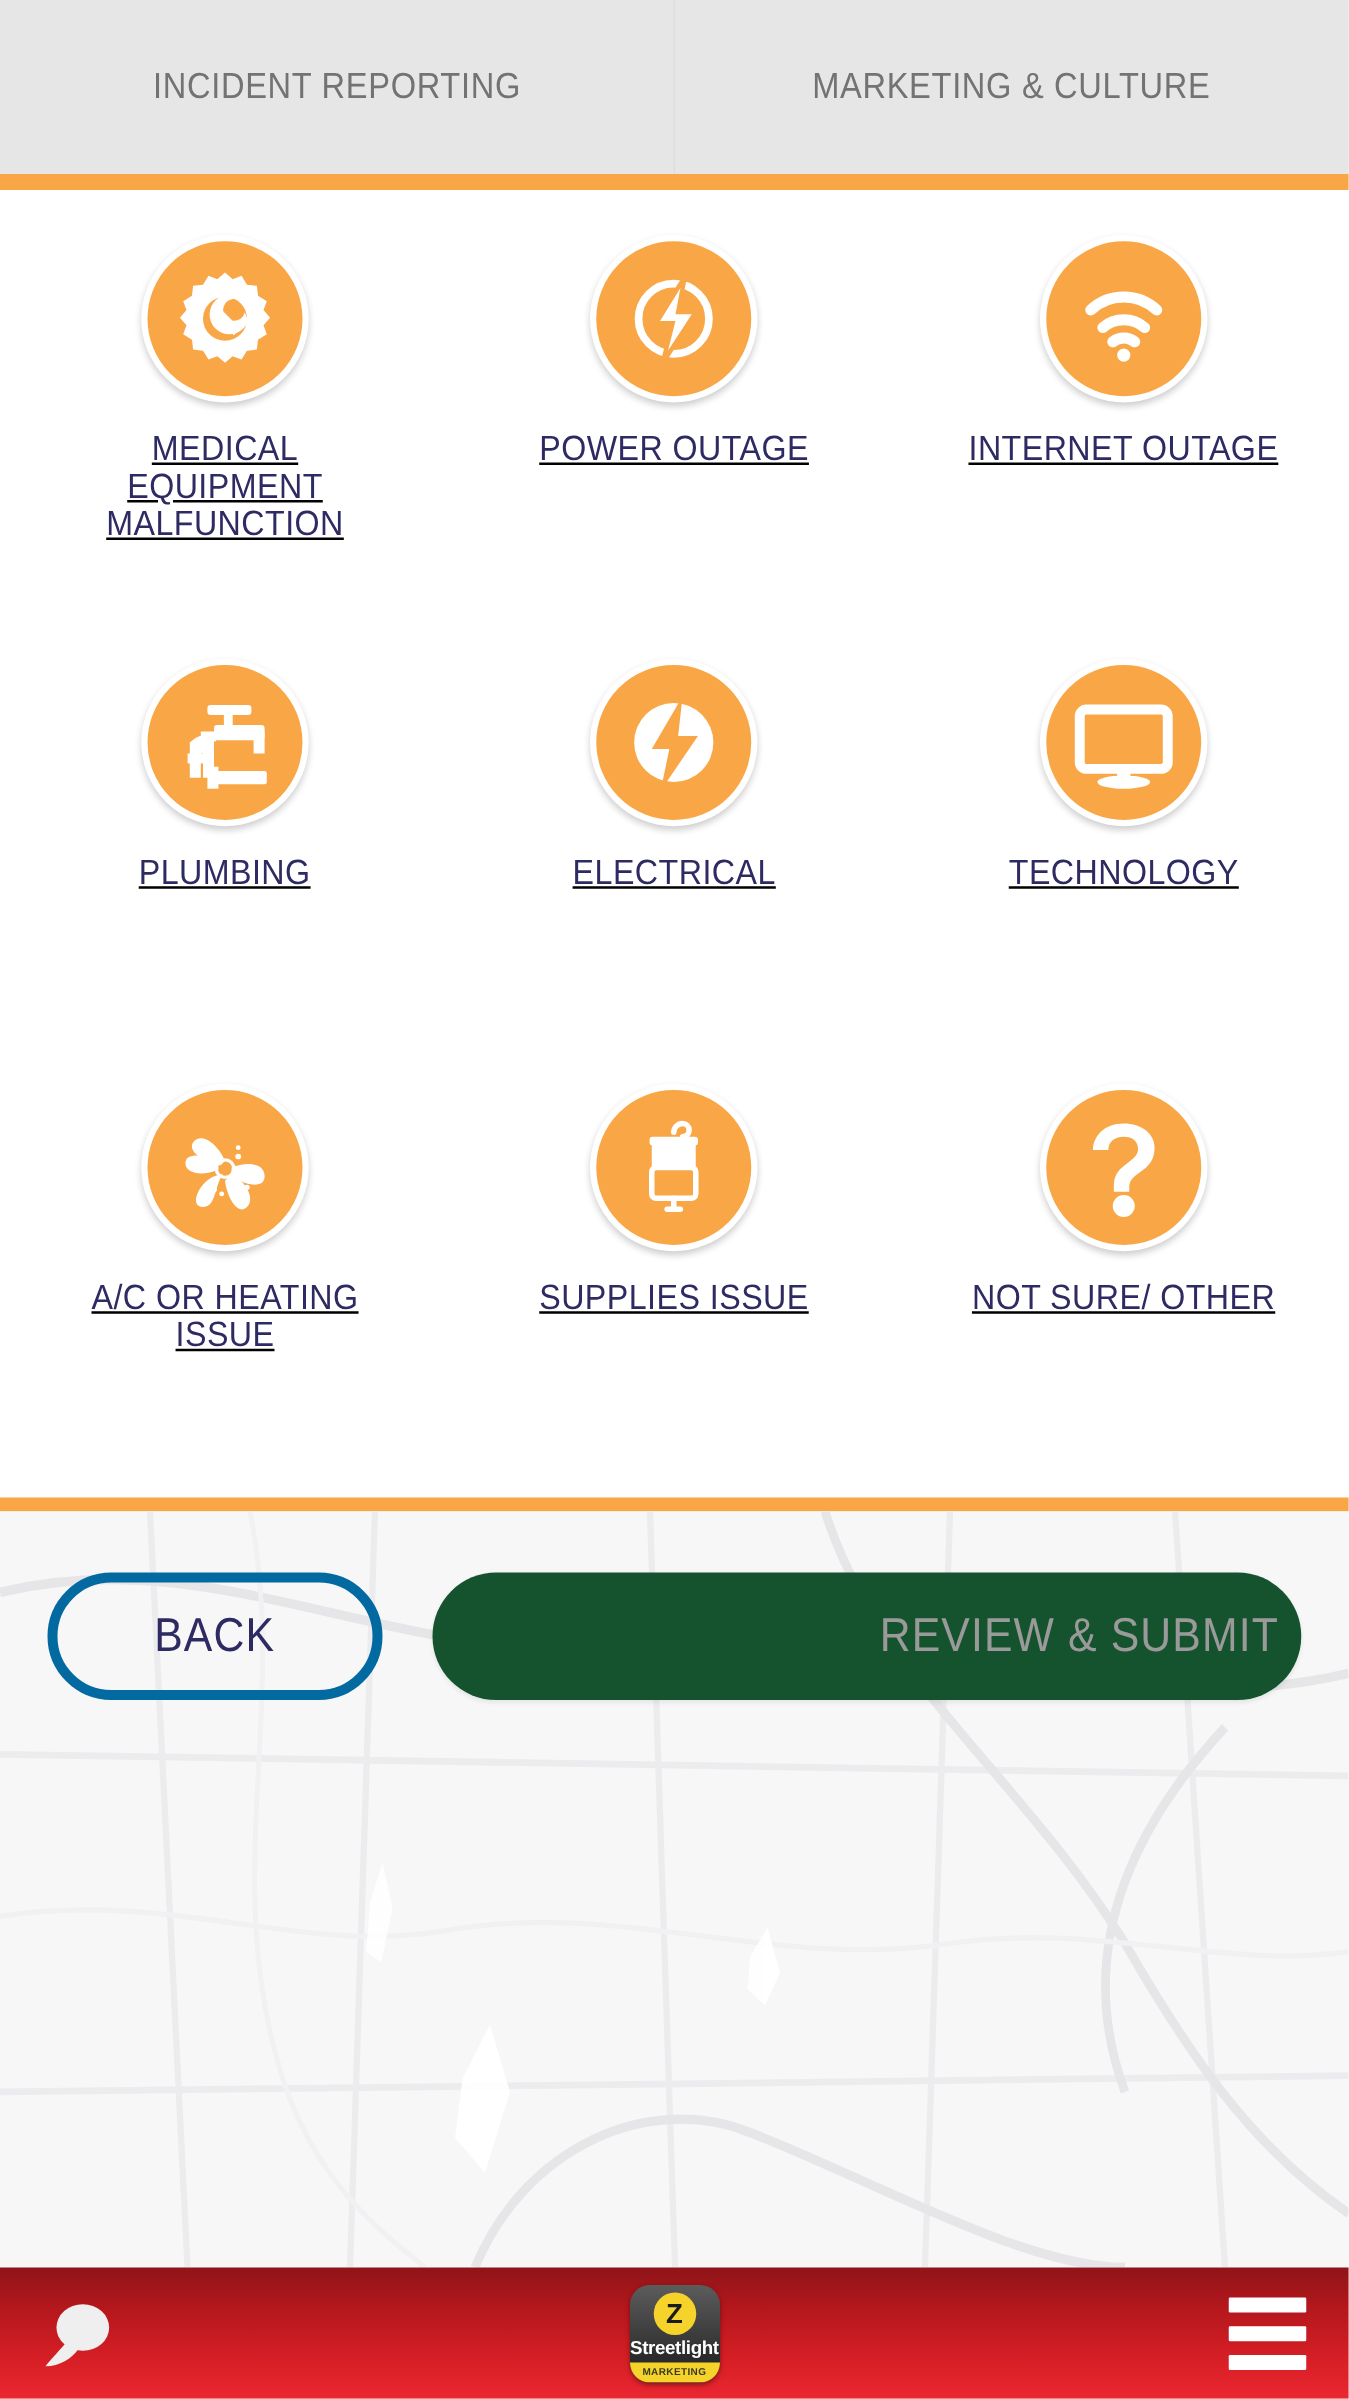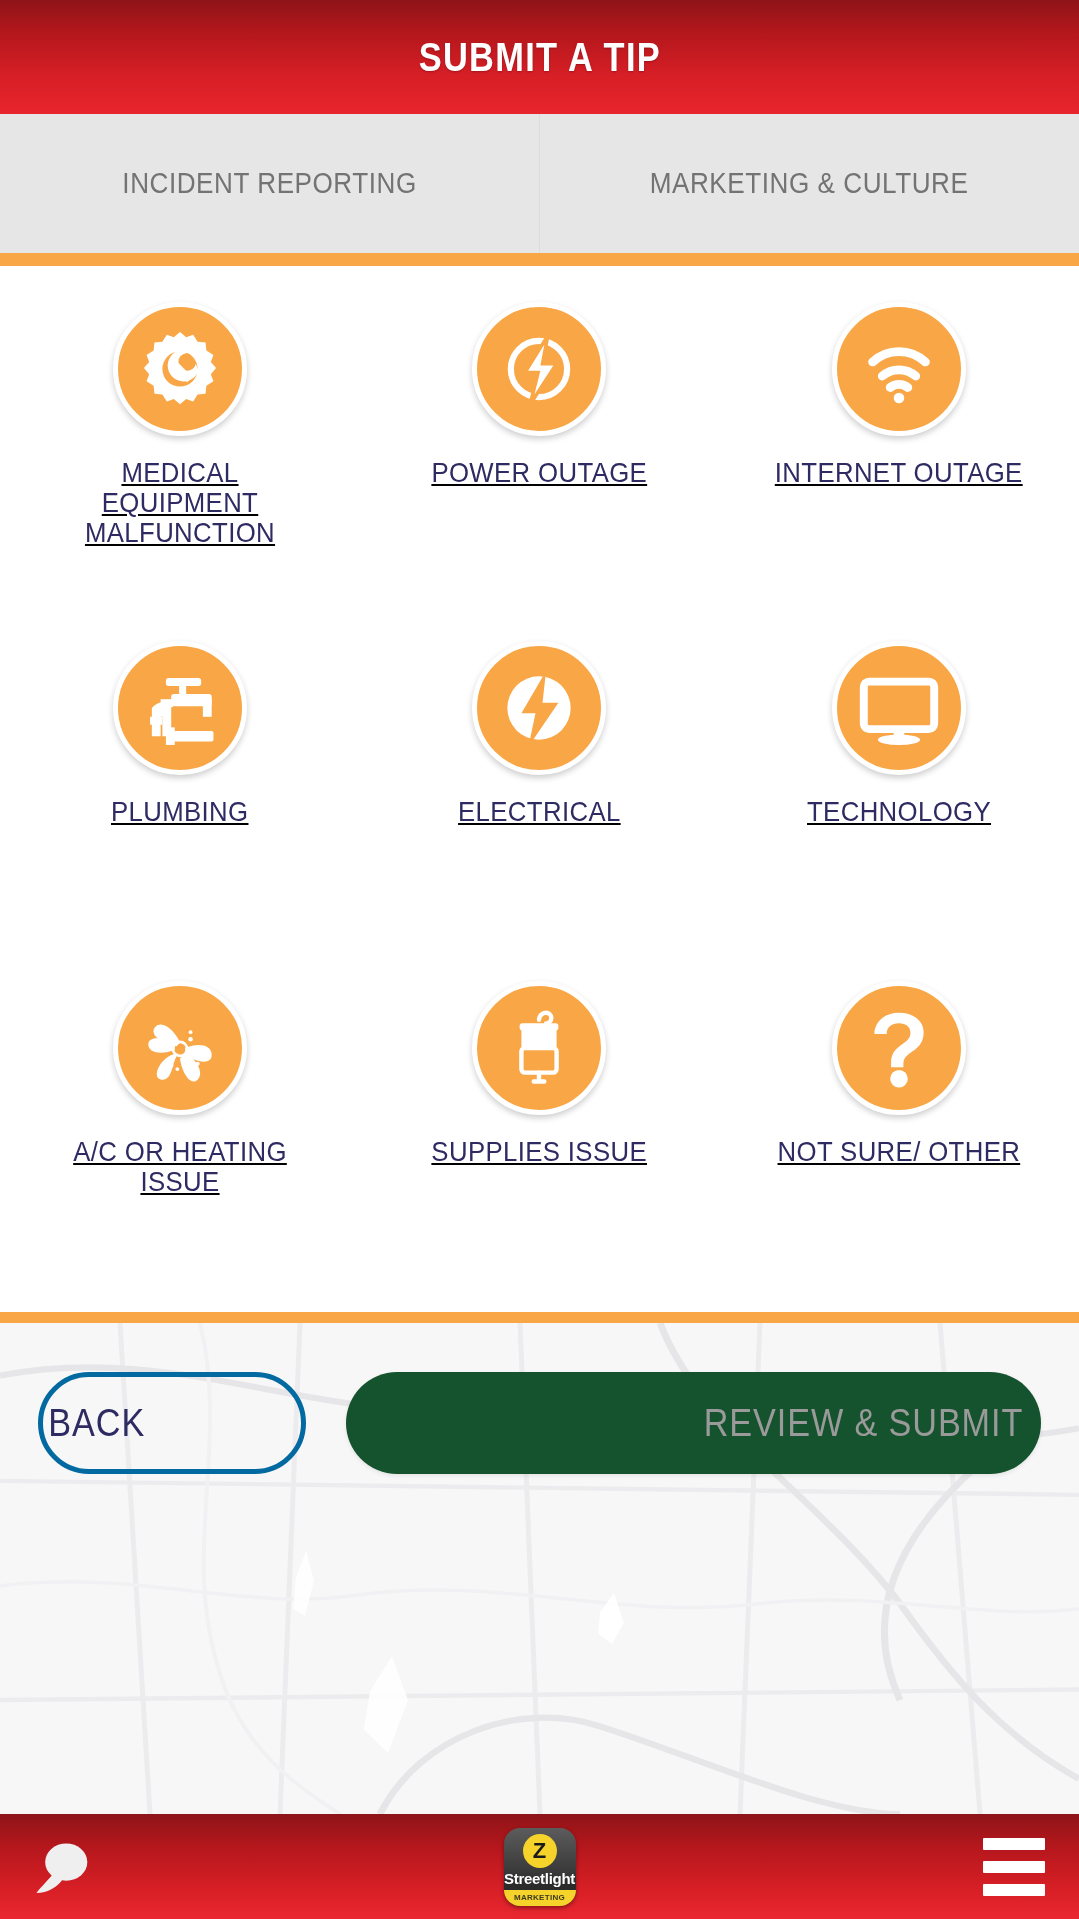--- a/index.html
+++ b/index.html
@@ -138,28 +138,28 @@
     z-index: 2;
     display: flex;
     align-items: center;
     padding: 49px 38px 0 38px;
     gap: 40px;
   }
   .btn-back {
     width: 268px;
     height: 102px;
     border-radius: 51px;
-    border: 5px solid #0369a1;
+    border: 8px solid #0369a1;
     background: transparent;
     color: #2e2a62;
     font-size: 38px;
     letter-spacing: 1px;
     display: flex;
     align-items: center;
-    justify-content: flex-start;
+    justify-content: center;
   }
   .btn-back span { transform: scaleX(0.9); }
   .btn-submit {
     flex: 1 1 auto;
     height: 102px;
     border-radius: 51px;
     background: #14532d;
     color: #9a9a9a;
     font-size: 38px;
     letter-spacing: 1px;
@@ -229,23 +229,20 @@
     letter-spacing: 0.3px;
   }
   .menu-icon { display: flex; flex-direction: column; gap: 11px; }
   .menu-icon i { display: block; width: 62px; height: 12px; background: #ffffff; border-radius: 1px; }
 </style>
 </head>
 <body>
 
 <div id="app">
 
-  <div class="header">
-    <div class="header-title">SUBMIT A TIP</div>
-  </div>
 
   <div class="tabs">
     <div class="tab">
       <span class="tab-label">INCIDENT REPORTING</span>
     </div>
     <div class="tab">
       <span class="tab-label">MARKETING &amp; CULTURE</span>
     </div>
   </div>
   <div class="tab-underline"></div>

